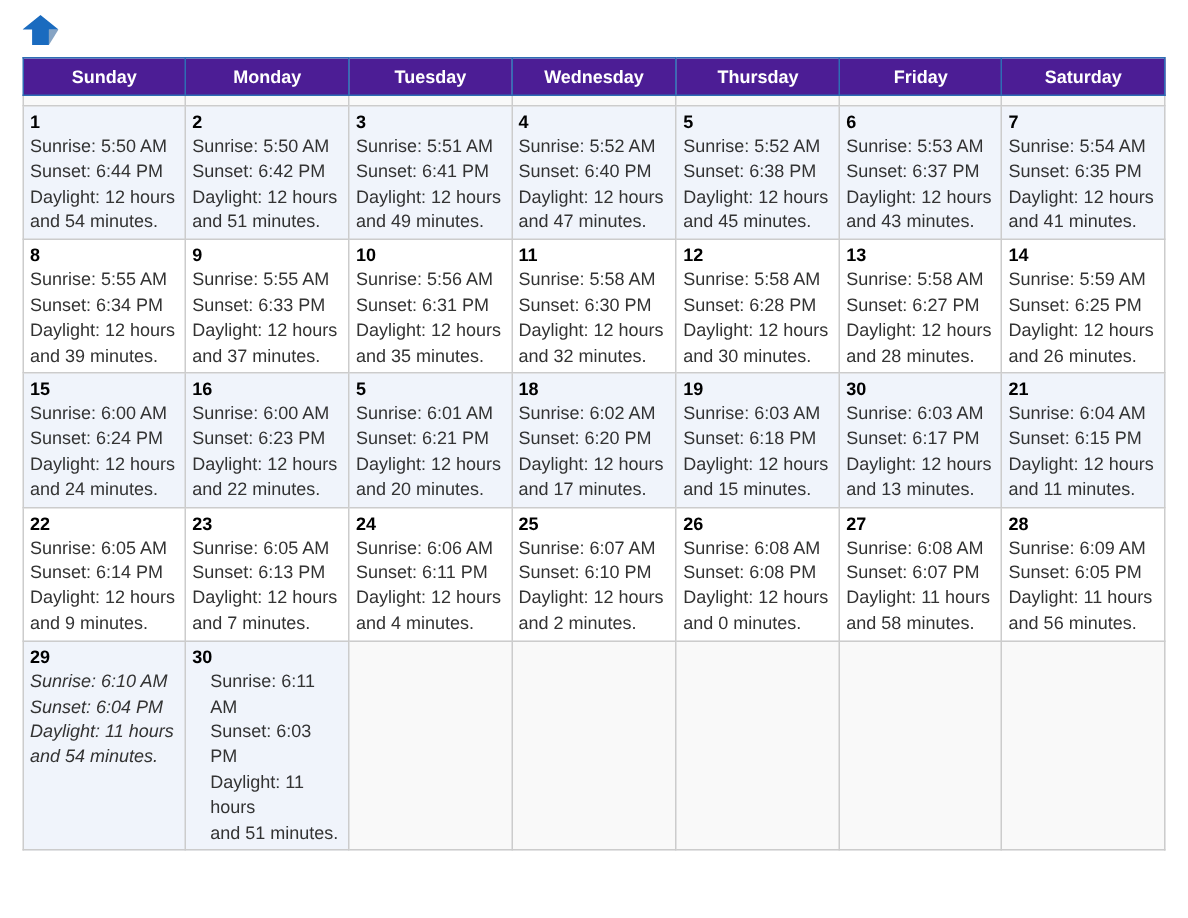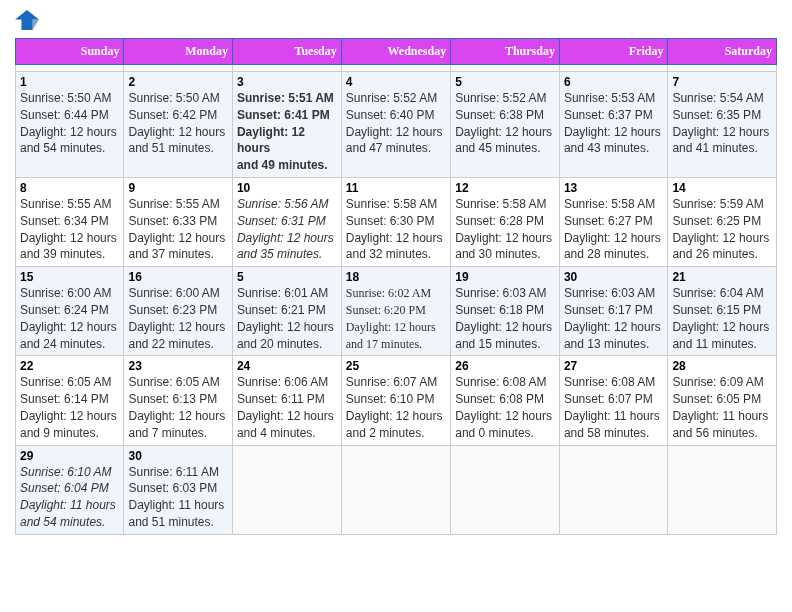--- a/index.html
+++ b/index.html
@@ -40,28 +40,27 @@
     .subtitle {
       font-size: 14px;
       color: #555;
     }
     table {
       width: 100%;
       border-collapse: collapse;
       font-size: 10.5px;
     }
     thead tr th {
-      background-color: #d946ef;
+      background-color: #4c1d95;
       color: #fff;
-      text-align: right;
+      text-align: center;
       padding: 5px 4px;
       font-size: 12px;
       font-weight: bold;
       border: 1px solid #2e6db4;
-      font-family: Liberation Serif, serif;
     }
     tbody tr td {
       border: 1px solid #ccc;
       vertical-align: top;
       padding: 3px 4px;
       width: 113px;
       min-height: 70px;
     }
     tbody tr:nth-child(even) {
       background-color: #f0f4fb;
@@ -138,21 +137,21 @@
           </td>
           <td>
             <span class="day-num">2</span>
             <div class="day-info" style="white-space: pre-line;">Sunrise: 5:50 AM
 Sunset: 6:42 PM
 Daylight: 12 hours
 and 51 minutes.</div>
           </td>
           <td>
             <span class="day-num">3</span>
-            <div class="day-info" style="white-space: pre-line; font-weight: bold;">Sunrise: 5:51 AM
+            <div class="day-info" style="white-space: pre-line;">Sunrise: 5:51 AM
 Sunset: 6:41 PM
 Daylight: 12 hours
 and 49 minutes.</div>
           </td>
           <td>
             <span class="day-num">4</span>
             <div class="day-info" style="white-space: pre-line;">Sunrise: 5:52 AM
 Sunset: 6:40 PM
 Daylight: 12 hours
 and 47 minutes.</div>
@@ -189,21 +188,21 @@
           </td>
           <td>
             <span class="day-num">9</span>
             <div class="day-info" style="white-space: pre-line;">Sunrise: 5:55 AM
 Sunset: 6:33 PM
 Daylight: 12 hours
 and 37 minutes.</div>
           </td>
           <td>
             <span class="day-num">10</span>
-            <div class="day-info" style="white-space: pre-line; font-style: italic;">Sunrise: 5:56 AM
+            <div class="day-info" style="white-space: pre-line;">Sunrise: 5:56 AM
 Sunset: 6:31 PM
 Daylight: 12 hours
 and 35 minutes.</div>
           </td>
           <td>
             <span class="day-num">11</span>
             <div class="day-info" style="white-space: pre-line;">Sunrise: 5:58 AM
 Sunset: 6:30 PM
 Daylight: 12 hours
 and 32 minutes.</div>
@@ -247,21 +246,21 @@
           </td>
           <td>
             <span class="day-num">5</span>
             <div class="day-info" style="white-space: pre-line;">Sunrise: 6:01 AM
 Sunset: 6:21 PM
 Daylight: 12 hours
 and 20 minutes.</div>
           </td>
           <td>
             <span class="day-num">18</span>
-            <div class="day-info" style="white-space: pre-line; font-family: Liberation Serif, serif;">Sunrise: 6:02 AM
+            <div class="day-info" style="white-space: pre-line;">Sunrise: 6:02 AM
 Sunset: 6:20 PM
 Daylight: 12 hours
 and 17 minutes.</div>
           </td>
           <td>
             <span class="day-num">19</span>
             <div class="day-info" style="white-space: pre-line;">Sunrise: 6:03 AM
 Sunset: 6:18 PM
 Daylight: 12 hours
 and 15 minutes.</div>
@@ -335,21 +334,21 @@
         <tr>
           <td>
             <span class="day-num">29</span>
             <div class="day-info" style="white-space: pre-line; font-style: italic;">Sunrise: 6:10 AM
 Sunset: 6:04 PM
 Daylight: 11 hours
 and 54 minutes.</div>
           </td>
           <td>
             <span class="day-num">30</span>
-            <div class="day-info" style="white-space: pre-line;">Sunrise: 6:11 AM
+            <div class="day-info" style="white-space: pre-line; margin-left: 12px;">Sunrise: 6:11 AM
 Sunset: 6:03 PM
 Daylight: 11 hours
 and 51 minutes.</div>
           </td>
           <td class="empty-cell"></td>
           <td class="empty-cell"></td>
           <td class="empty-cell"></td>
           <td class="empty-cell"></td>
           <td class="empty-cell"></td>
         </tr>

